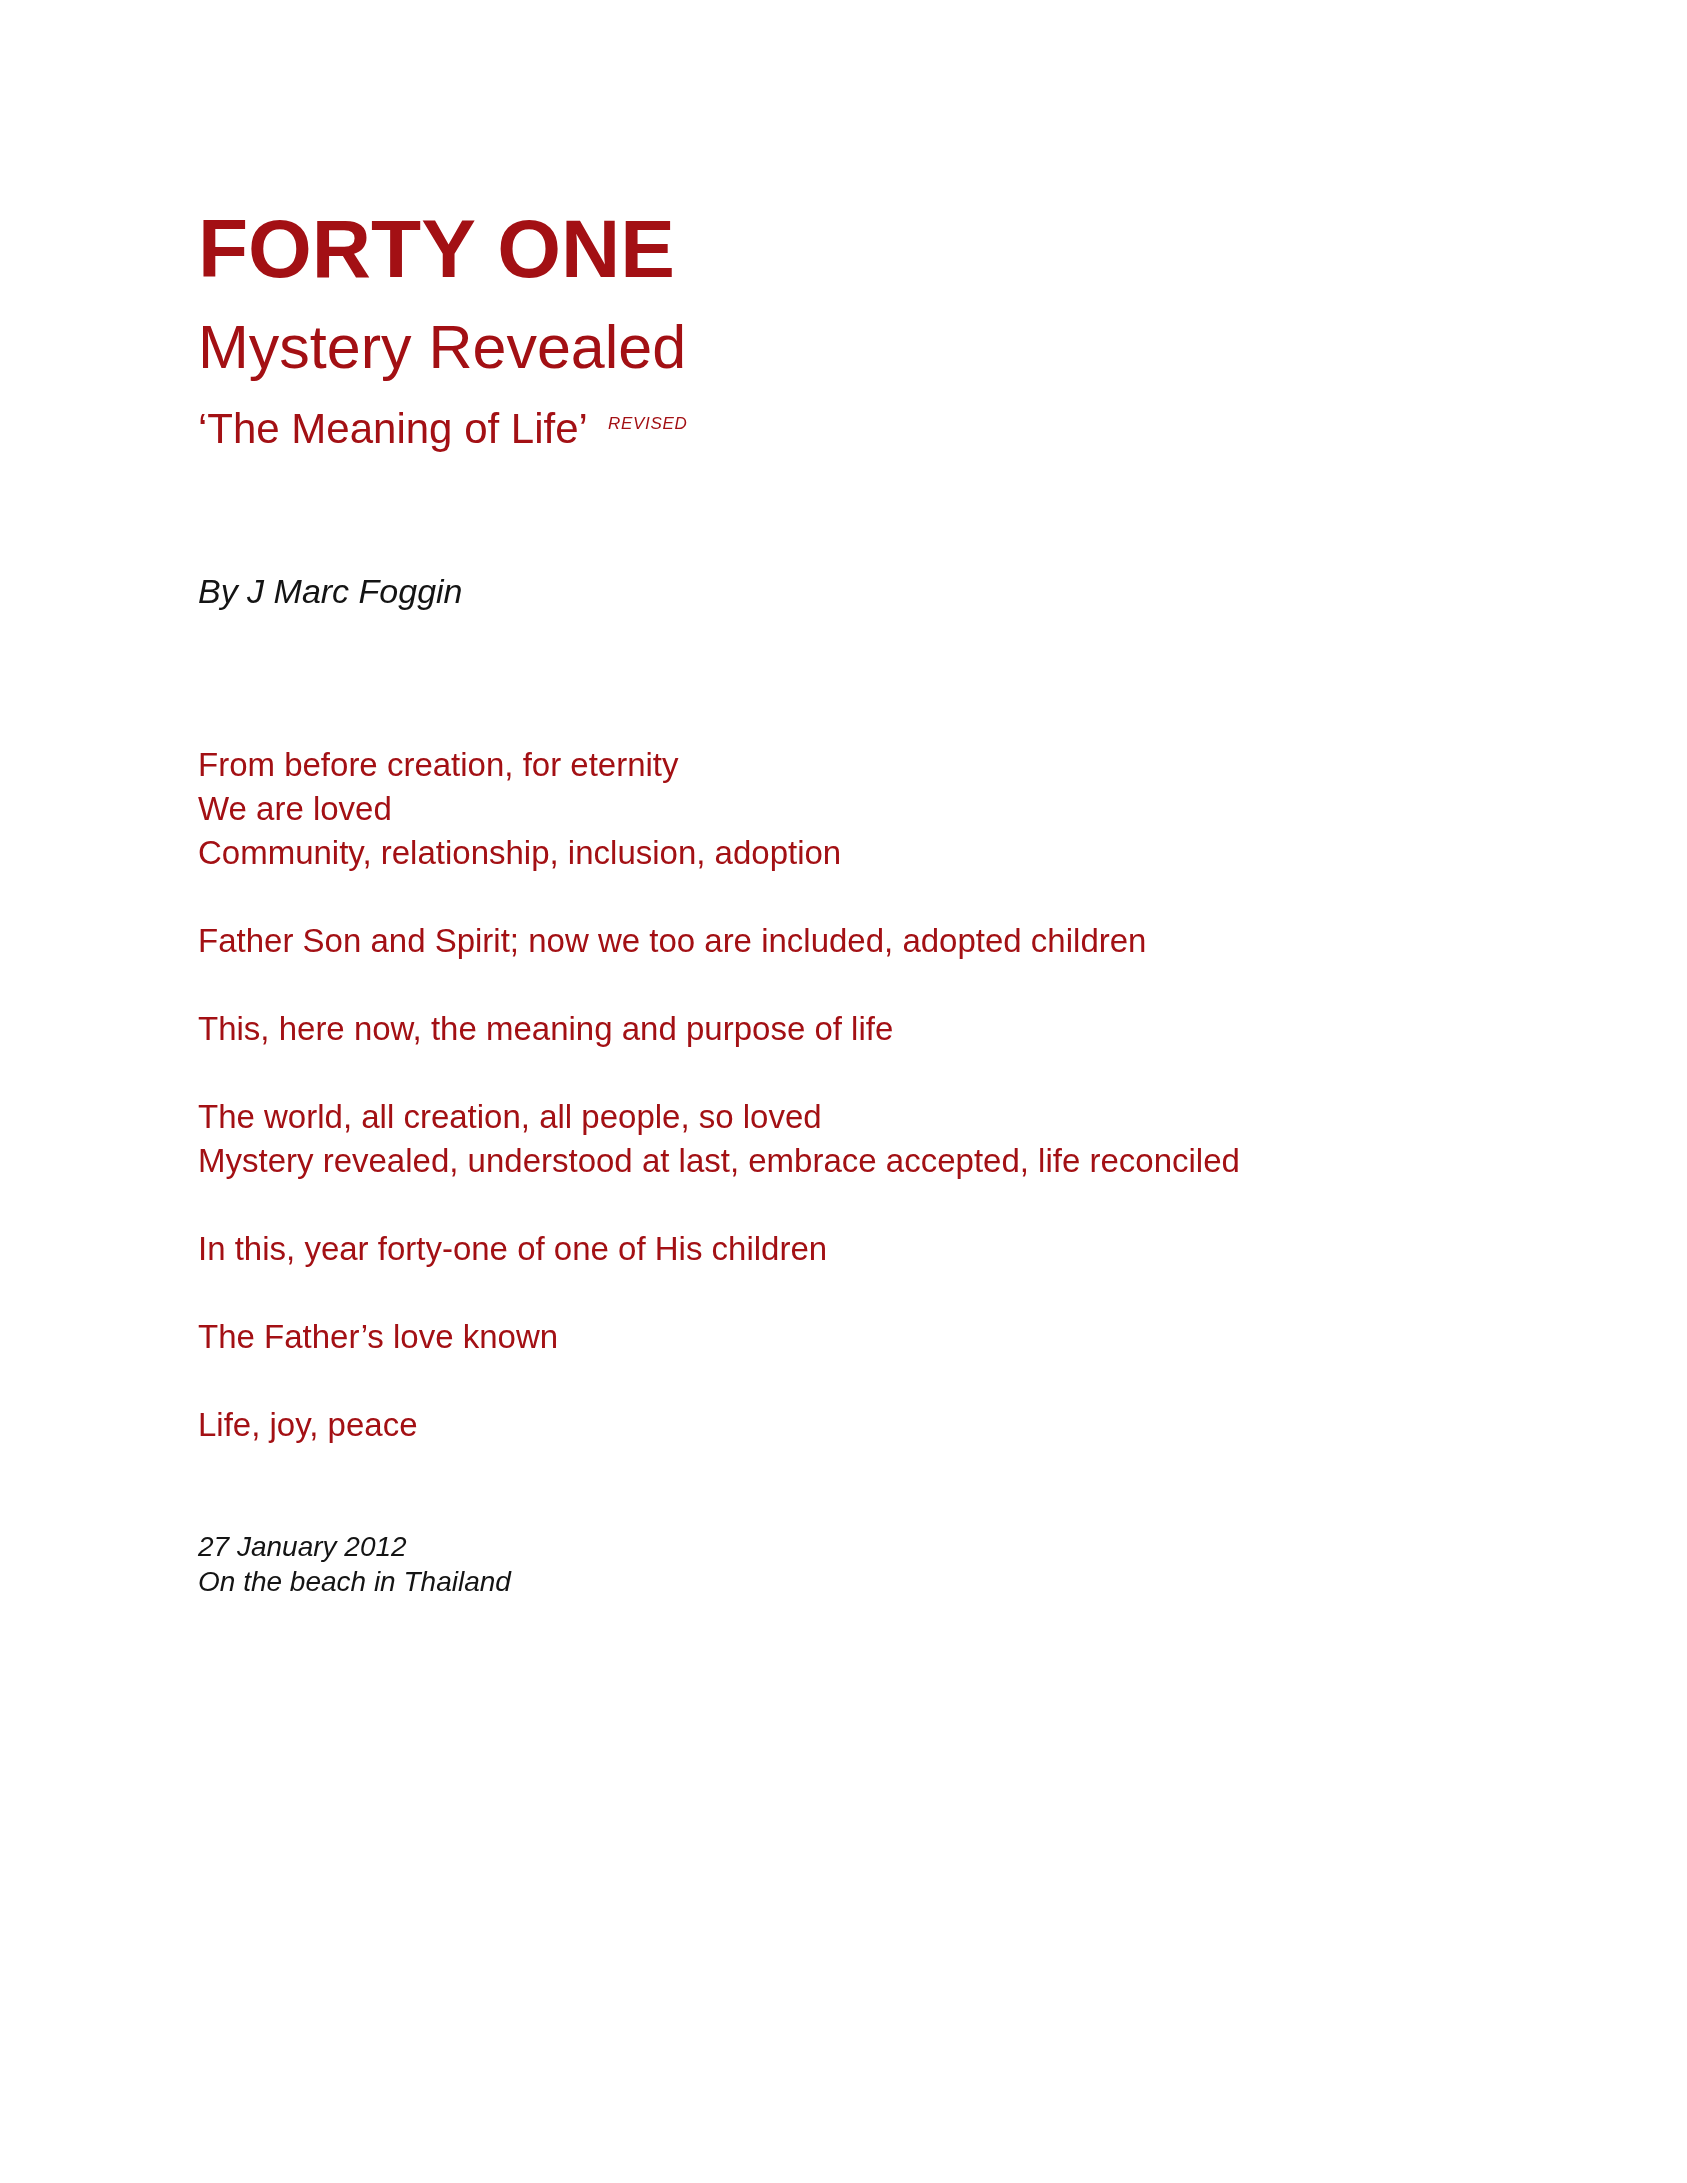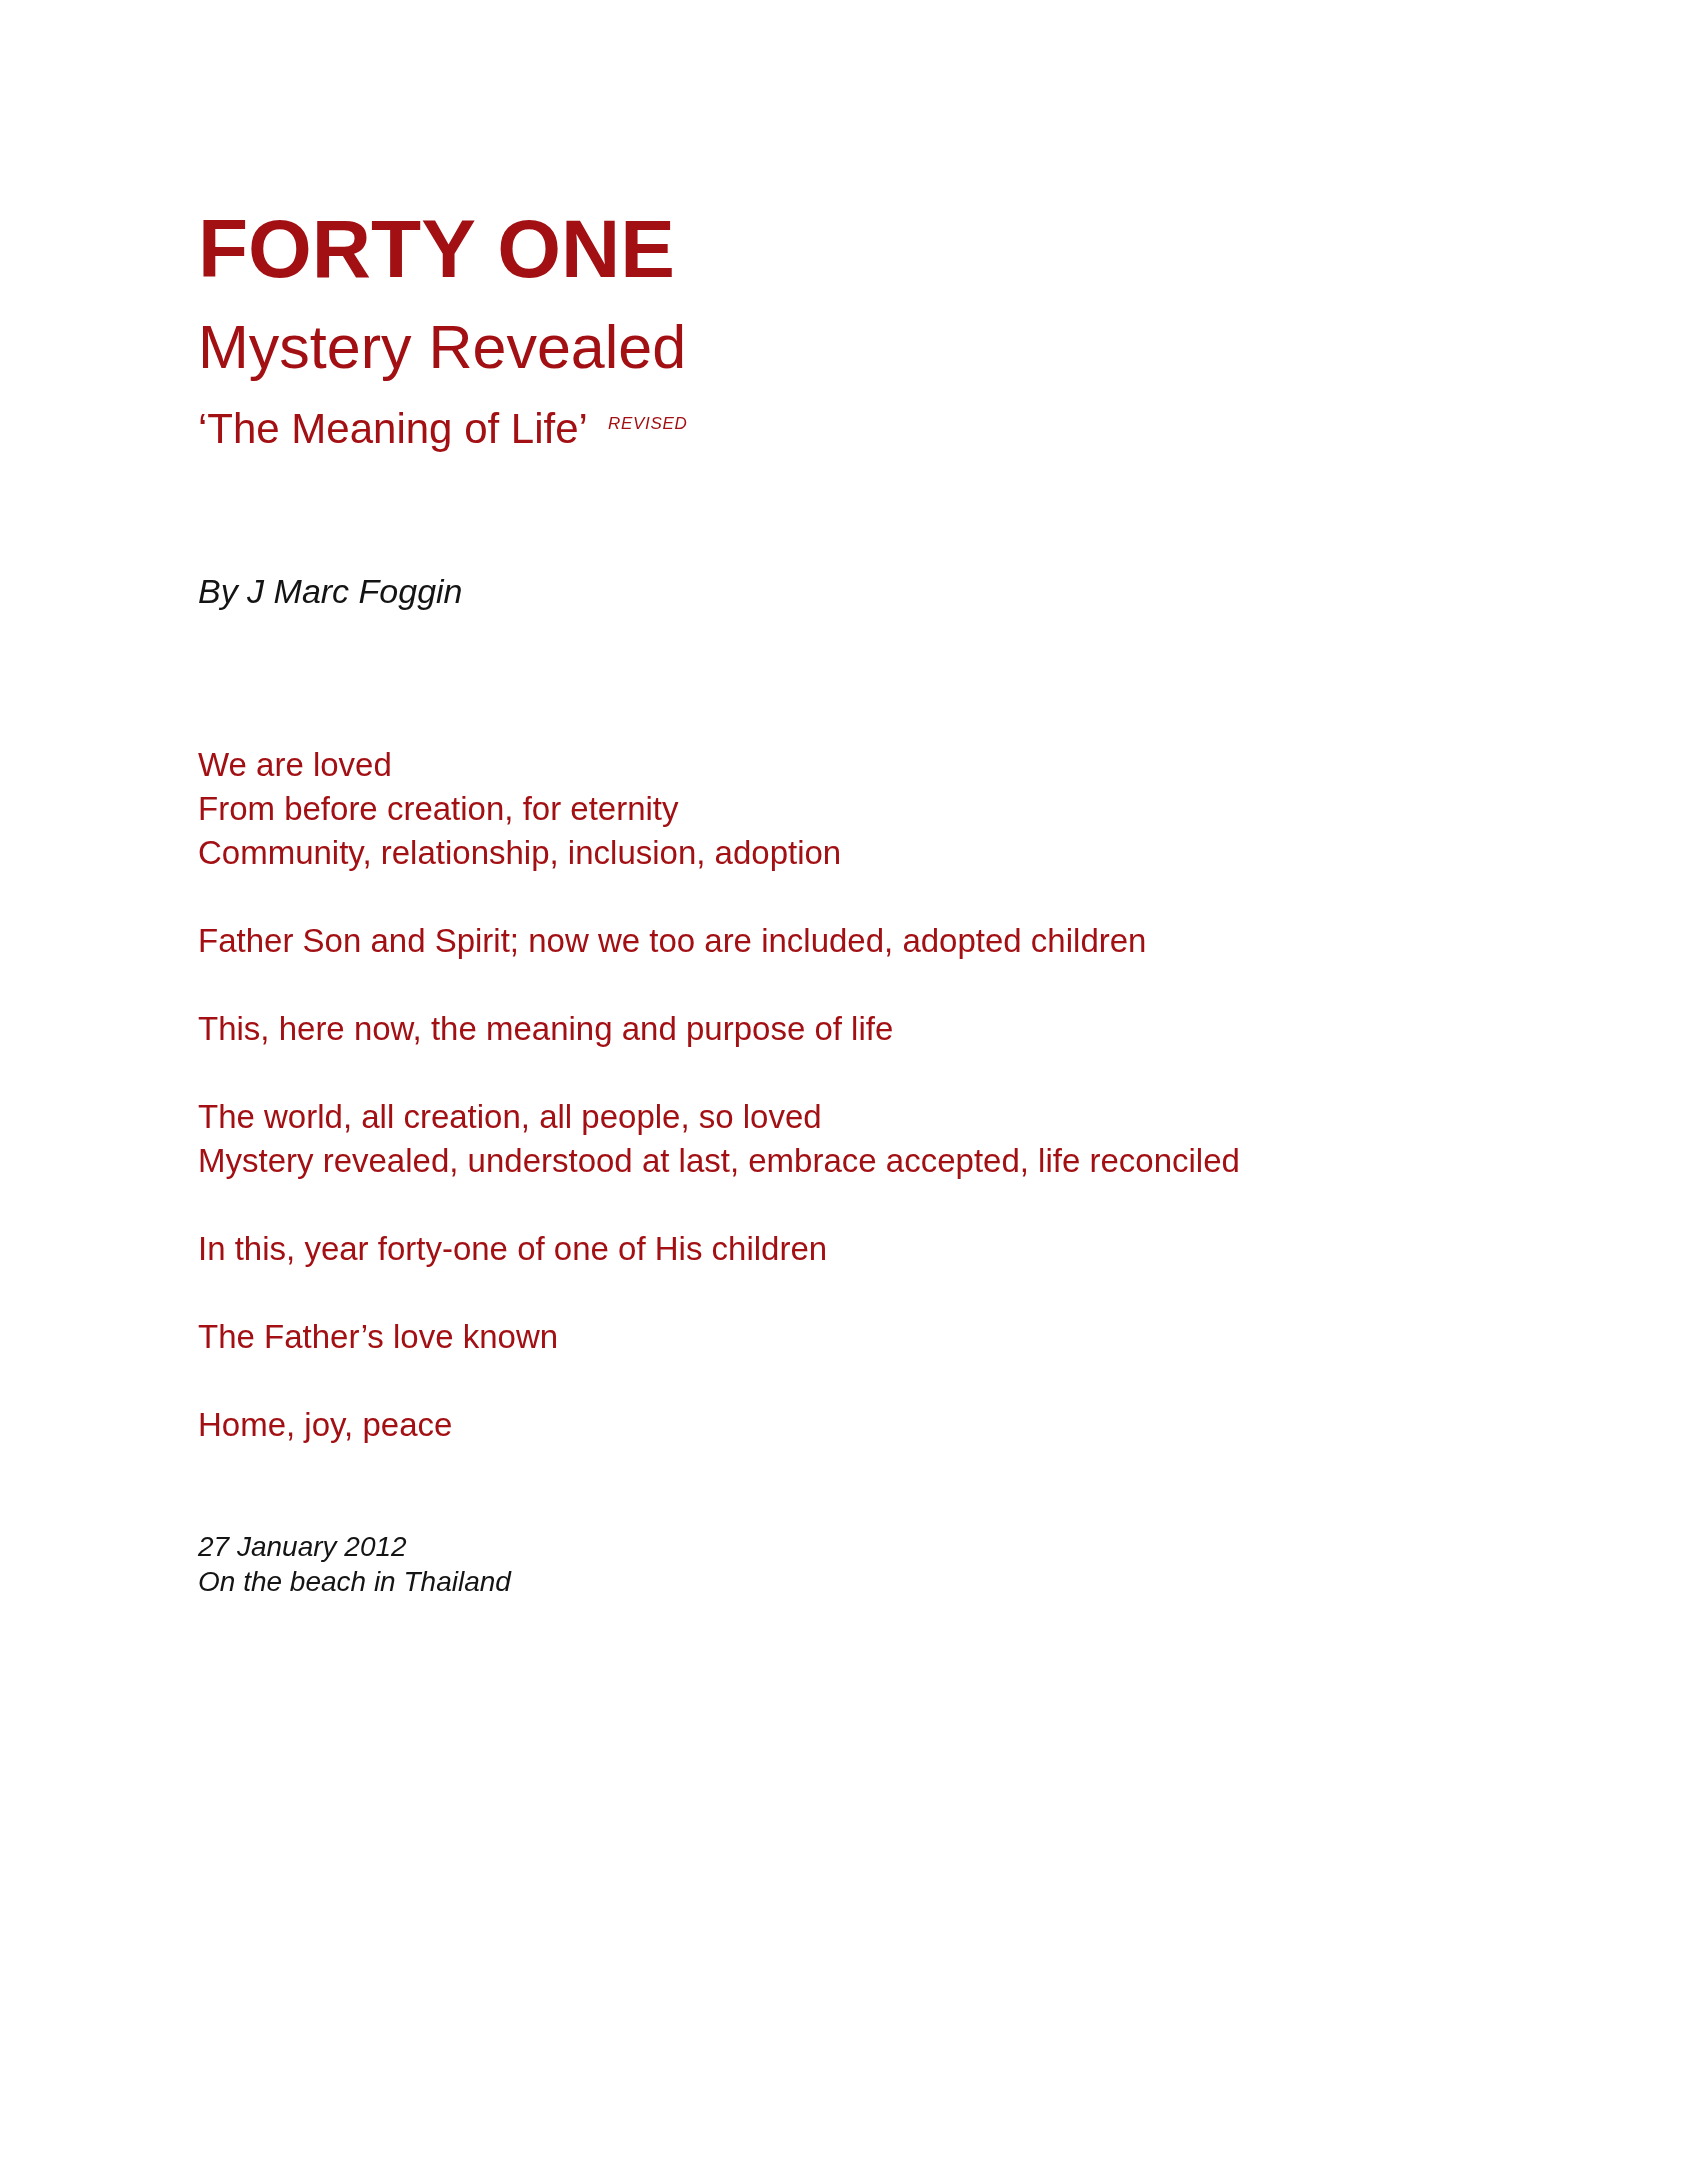--- a/index.html
+++ b/index.html
@@ -94,22 +94,22 @@
 
     <h2 class="subtitle">Mystery Revealed</h2>
 
     <h3 class="tagline"><span>‘The Meaning of Life’</span><sup class="revised">REVISED</sup></h3>
 
     <div class="byline">By J Marc Foggin</div>
 
     <div class="poem">
 
       <p>
+        <span class="line">From before creation, for eternity</span>
         <span class="line">We are loved</span>
-        <span class="line">From before creation, for eternity</span>
         <span class="line">Community, relationship, inclusion, adoption</span>
       </p>
 
 
       <p>
         <span class="line">Father Son and Spirit; now we too are included, adopted children</span>
       </p>
 
       <p>
         <span class="line">This, here now, the meaning and purpose of life</span>
@@ -122,21 +122,21 @@
 
       <p>
         <span class="line">In this, year forty-one of one of His children</span>
       </p>
 
       <p>
         <span class="line">The Father’s love known</span>
       </p>
 
       <p>
-        <span class="line">Home, joy, peace</span>
+        <span class="line">Life, joy, peace</span>
       </p>
 
 
     </div>
 
     <div class="footer">
       <span class="line">27 January 2012</span>
       <span class="line">On the beach in Thailand</span>
     </div>
 

